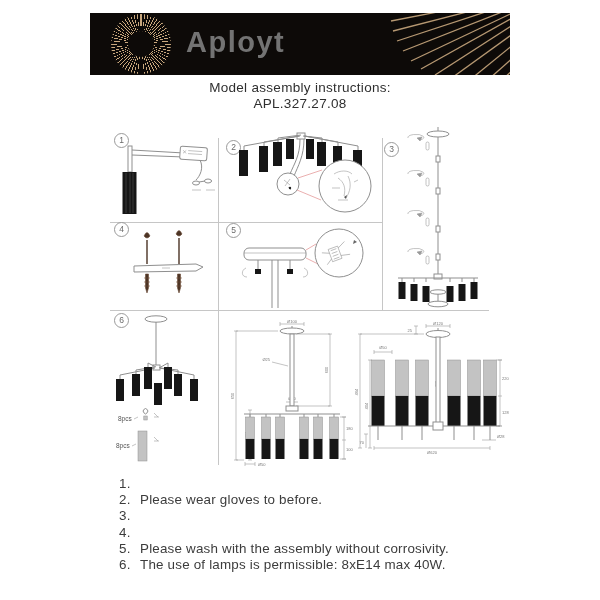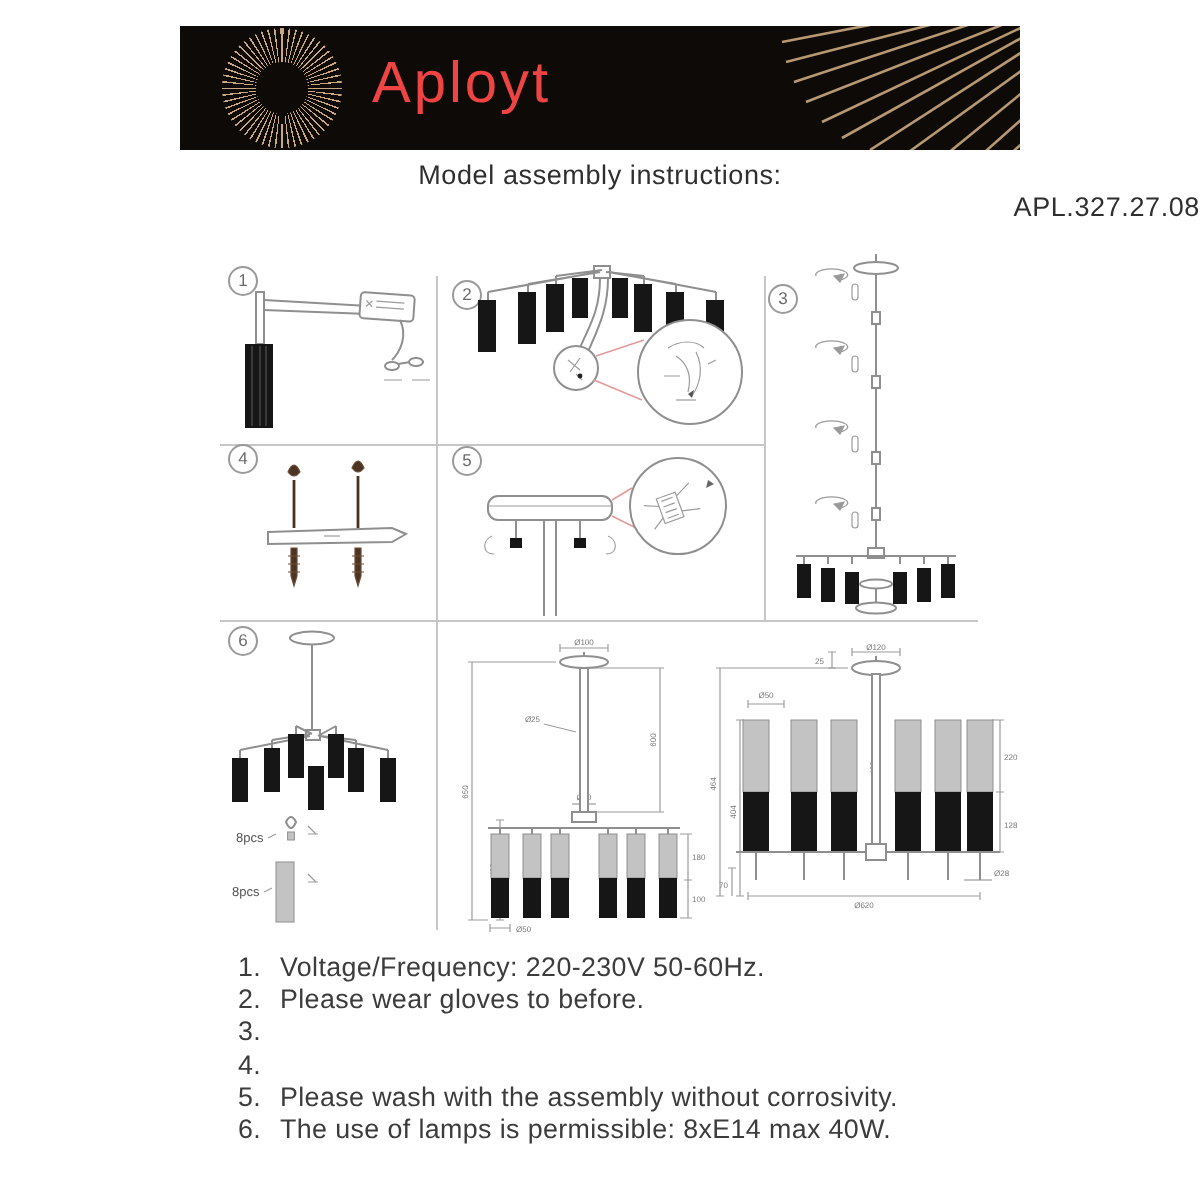--- a/index.html
+++ b/index.html
@@ -5,29 +5,29 @@
   html,body{margin:0;padding:0;background:#ffffff;}
   .page{position:relative;width:600px;height:600px;background:#fff;
         font-family:"Liberation Sans",sans-serif;overflow:hidden;}
 
   
   .banner{position:absolute;left:90px;top:13px;width:420px;height:62px;
           background:#0d0a08;overflow:hidden;}
   .burst{position:absolute;left:21px;top:1px;width:60px;height:60px;border-radius:50%;
          background:repeating-conic-gradient(#c9a87e 0deg 1.6deg, #0d0a08 1.6deg 6.4deg);}
   .burst::after{content:"";position:absolute;inset:17px;border-radius:50%;background:#0d0a08;}
-  .brand{position:absolute;left:96px;top:13px;font-size:29px;font-weight:400;
-         color:#ef4444;letter-spacing:1.5px;}
+  .brand{position:absolute;left:96px;top:13px;font-size:29px;font-weight:700;
+         color:#737373;letter-spacing:1.5px;}
   .rays{position:absolute;right:0;top:0;height:62px;width:115px;}
 
   
   .sub{position:absolute;left:0;width:600px;text-align:center;color:#2f2f2f;
        font-size:13.5px;letter-spacing:.3px;}
   .sub1{top:80px;}
-  .sub2{top:96px;text-align:right;}
+  .sub2{top:96px;}
 
   
   .gline{position:absolute;background:#c6c6c6;}
 
   
   .stepnum{position:absolute;width:13px;height:13px;border:1px solid #9a9a9a;border-radius:50%;
            color:#6a6a6a;font-size:8.5px;line-height:13px;text-align:center;background:#fff;}
 
   
   svg{position:absolute;overflow:visible;}
@@ -301,21 +301,20 @@
       <rect x="129.5" y="38" width="13" height="36" class="lite"></rect>
         <rect x="129.5" y="74" width="13" height="30" class="dark"></rect>
     </g>
     <path d="M14,104 H146 M24,104 v14 M48,104 v14 M68,104 v14 M100,104 v14 M120,104 v14 M136,104 v14" class="ln"></path>
     <rect x="79" y="100" width="10" height="8" class="wht"></rect>
   </svg>
 
   <div class="instr">
     <div class="irow">
       <span class="n">1.</span>
-      <span>Voltage/Frequency: 220-230V 50-60Hz.</span>
     </div>
     <div class="irow">
       <span class="n">2.</span>
       <span>Please wear gloves to before.</span>
     </div>
     <div class="irow">
       <span class="n">3.</span>
     </div>
     <div class="irow">
       <span class="n">4.</span>

